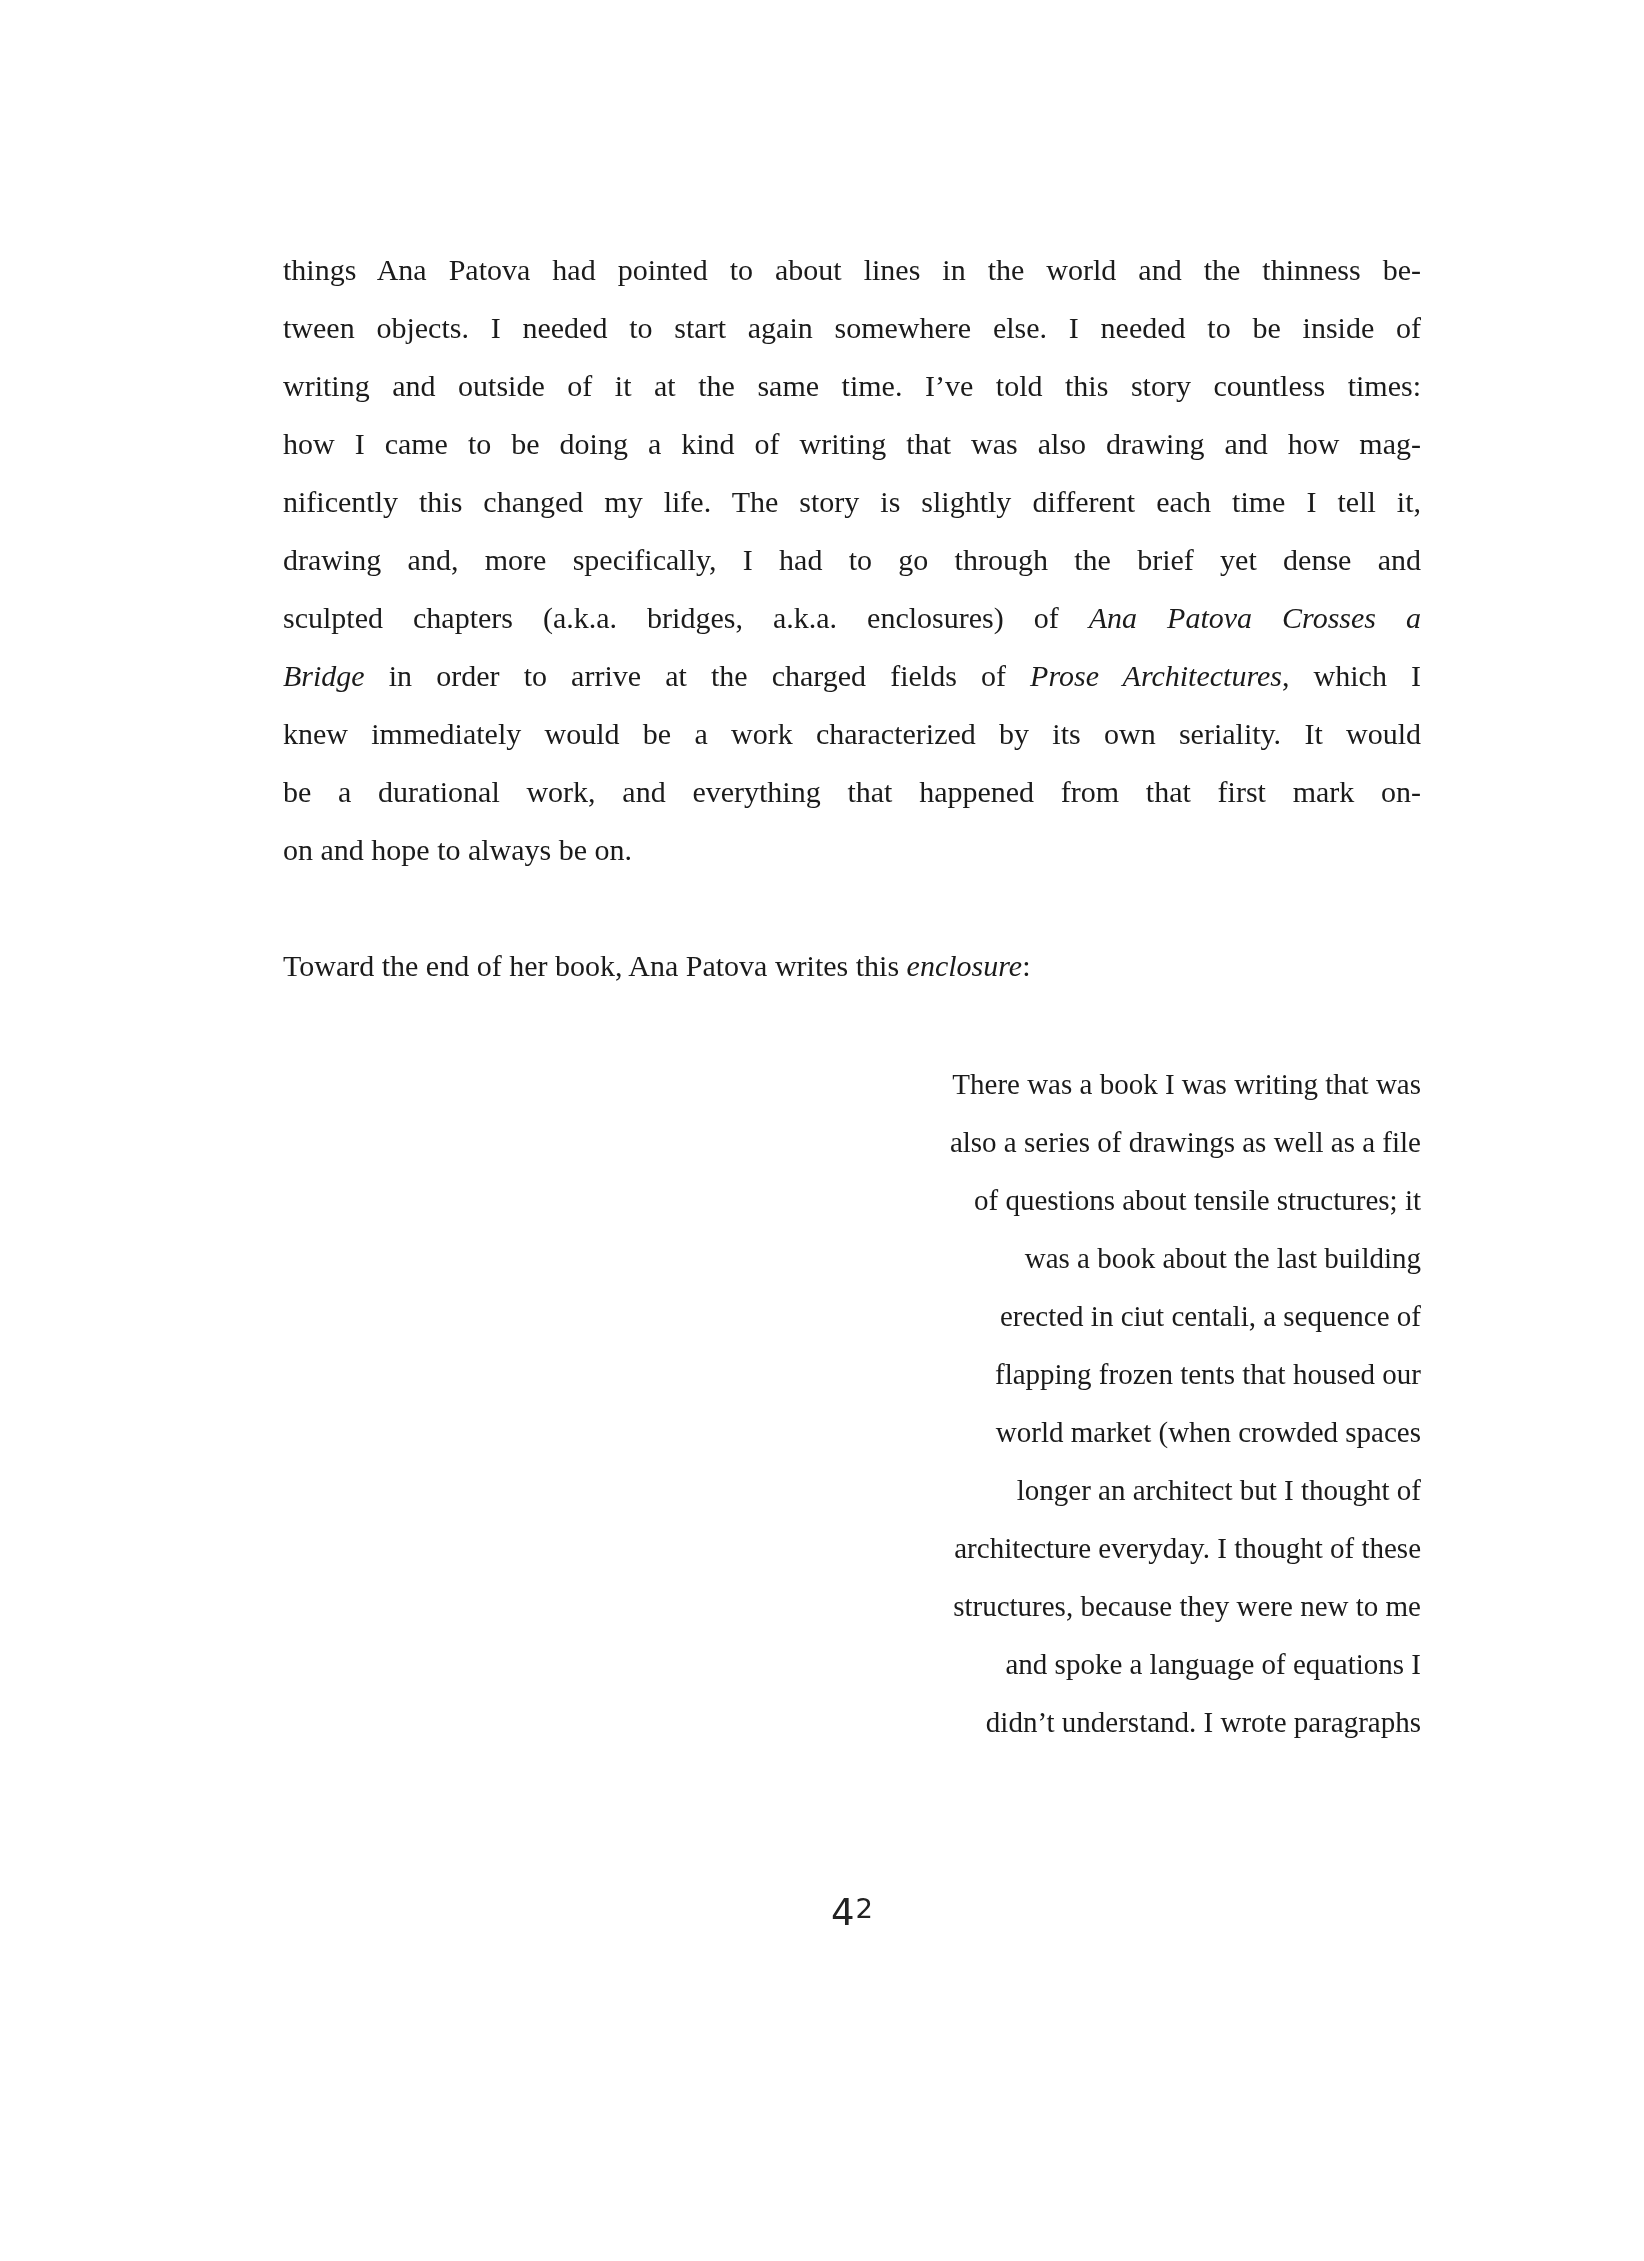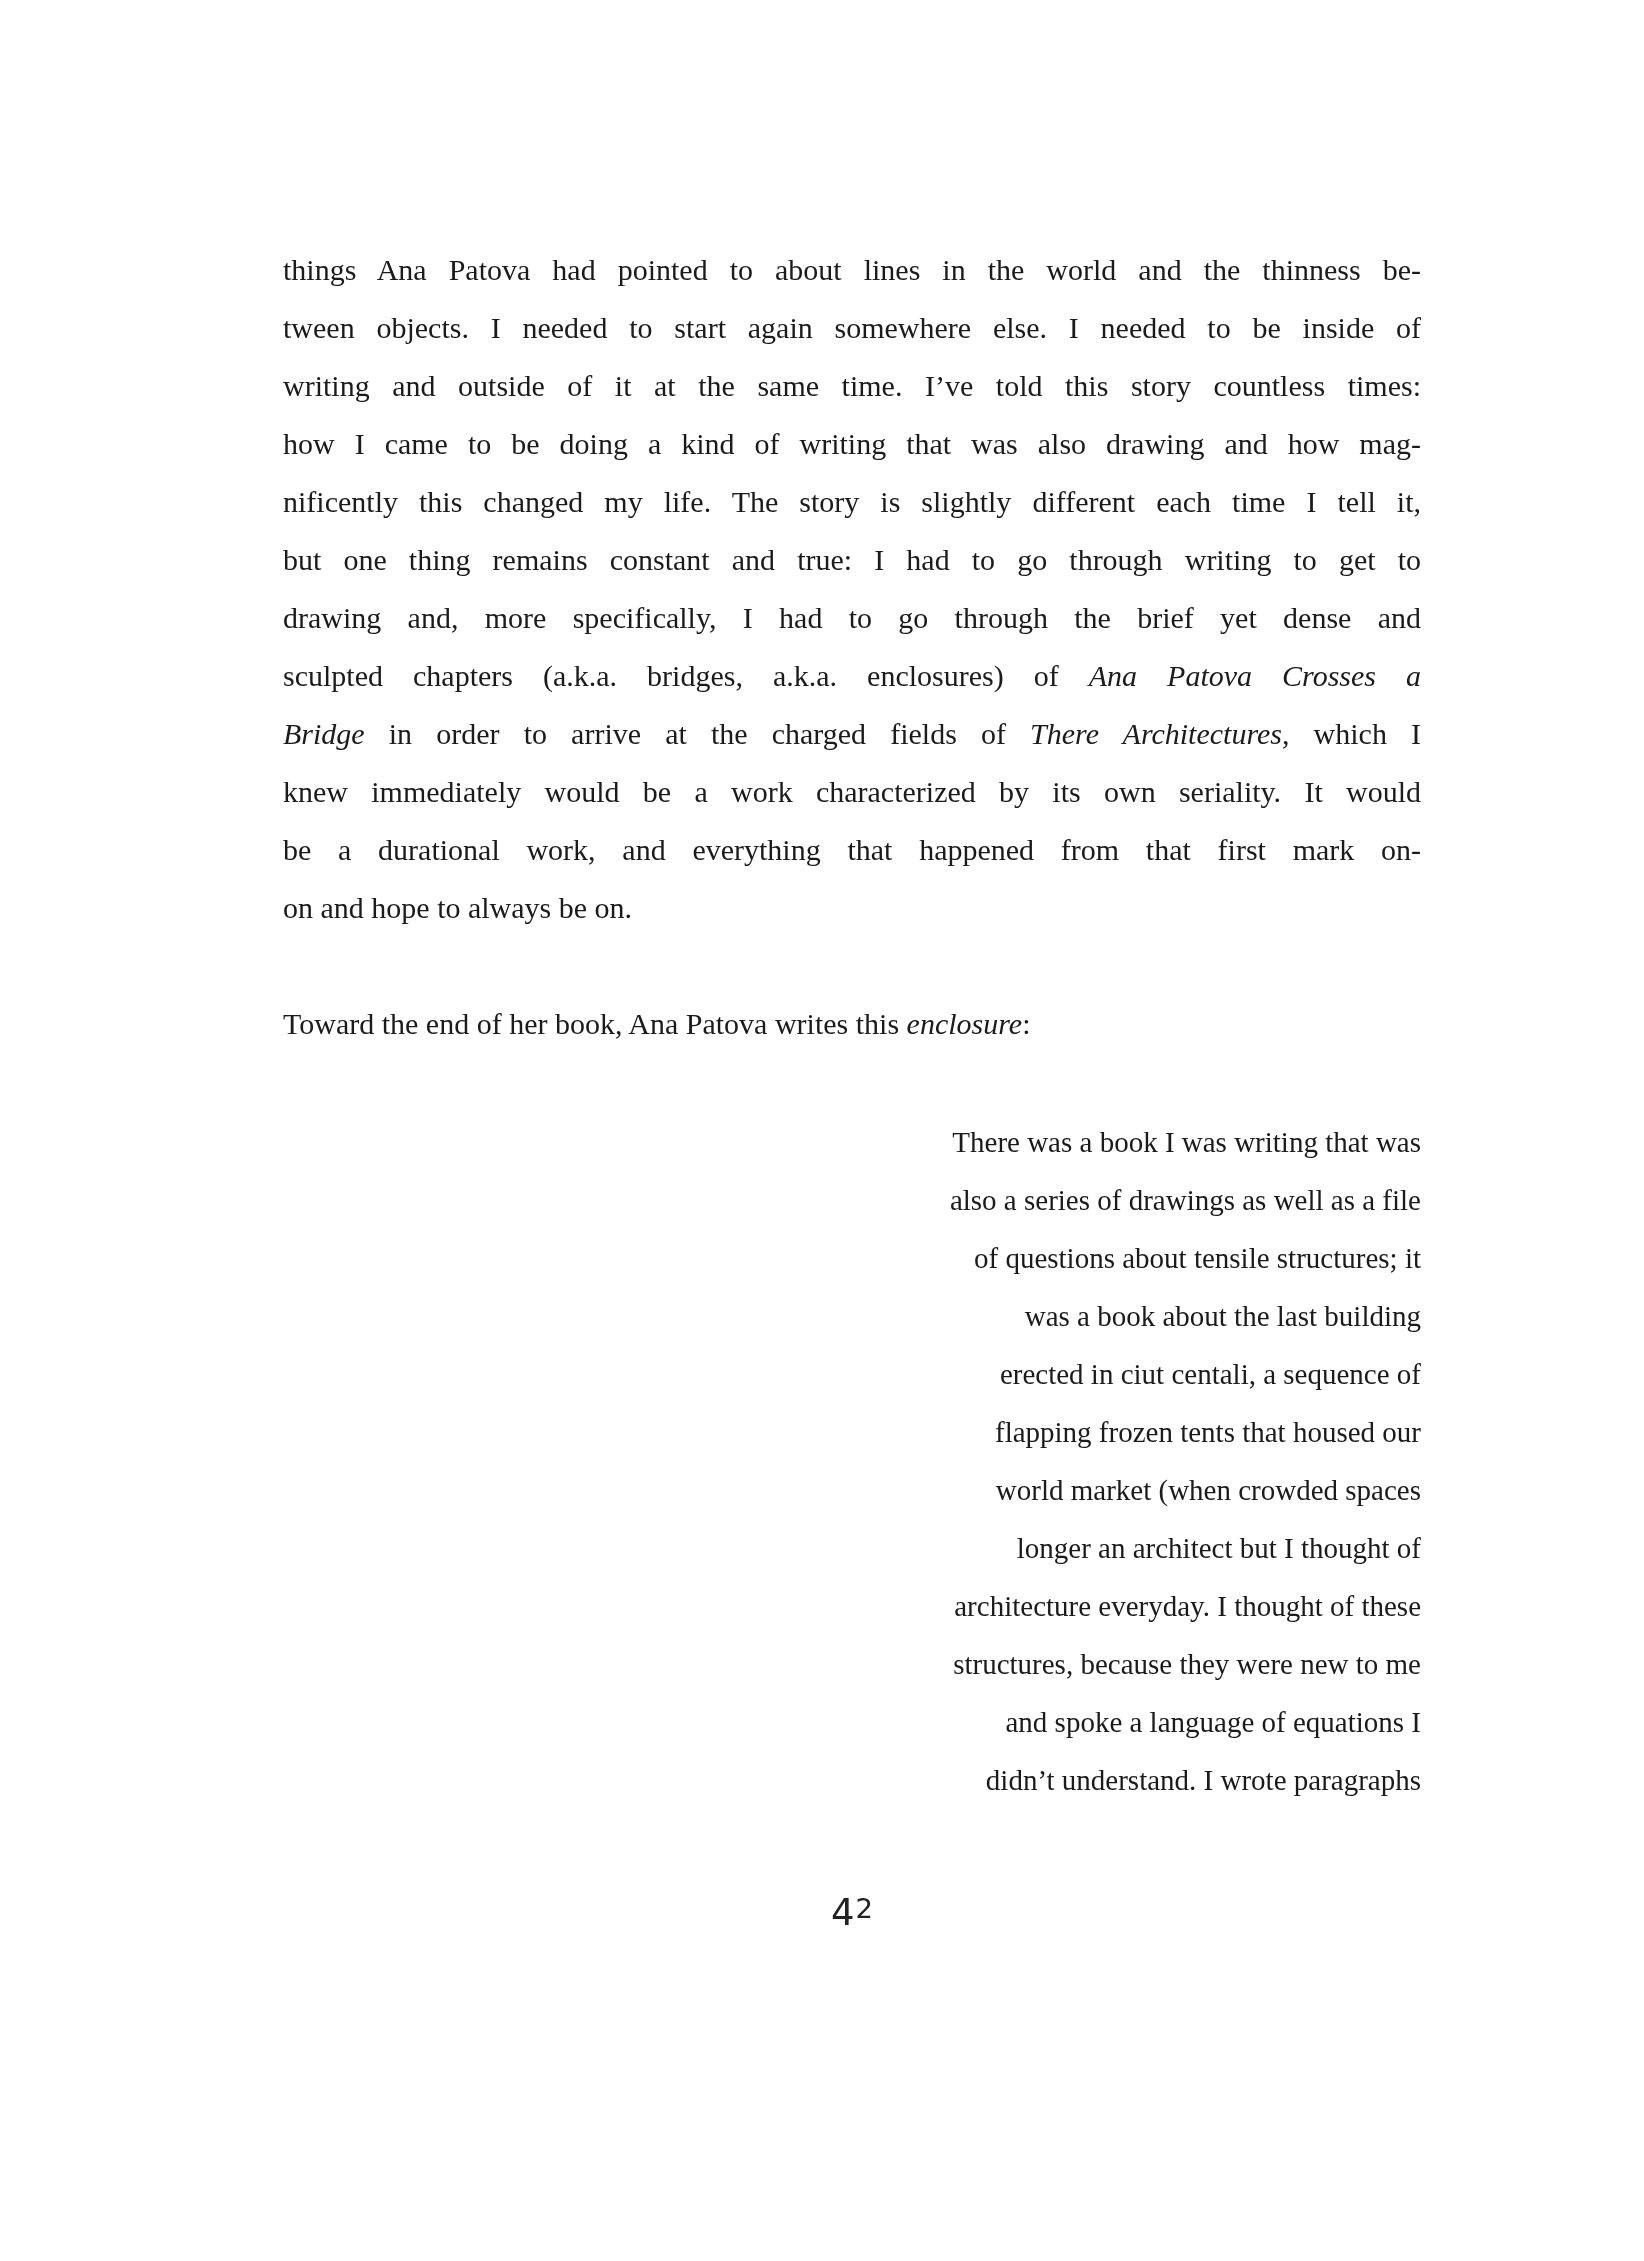--- a/index.html
+++ b/index.html
@@ -81,24 +81,23 @@
 <body>
 
 <div class="page">
   <div class="content">
     <div class="para-main">
         <div class="line"><span>things Ana Patova had pointed to about lines in the world and the thinness be-</span></div>
         <div class="line"><span>tween objects. I needed to start again somewhere else. I needed to be inside of</span></div>
         <div class="line"><span>writing and outside of it at the same time. I’ve told this story countless times:</span></div>
         <div class="line"><span>how I came to be doing a kind of writing that was also drawing and how mag-</span></div>
         <div class="line"><span>nificently this changed my life. The story is slightly different each time I tell it,</span></div>
-        <div class="line"><span>but one thing remains constant and true: I had to go through writing to get to</span></div>
         <div class="line"><span>drawing and, more specifically, I had to go through the brief yet dense and</span></div>
         <div class="line"><span>sculpted chapters (a.k.a. bridges, a.k.a. enclosures) of </span><span class="it">Ana Patova Crosses a</span></div>
-        <div class="line"><span class="it">Bridge</span><span> in order to arrive at the charged fields of </span><span class="it">There Architectures</span><span>, which I</span></div>
+        <div class="line"><span class="it">Bridge</span><span> in order to arrive at the charged fields of </span><span class="it">Prose Architectures</span><span>, which I</span></div>
         <div class="line"><span>knew immediately would be a work characterized by its own seriality. It would</span></div>
         <div class="line"><span>be a durational work, and everything that happened from that first mark on-</span></div>
         <div class="line"><span>on and hope to always be on.</span></div>
       </div>
     <div class="para-intro">
         <div class="line"><span>Toward the end of her book, Ana Patova writes this </span><span class="it">enclosure</span><span>:</span></div>
       </div>
     <div class="quote">
         <div class="line"><span>There was a book I was writing that was</span></div>
         <div class="line"><span>also a series of drawings as well as a file</span></div>

